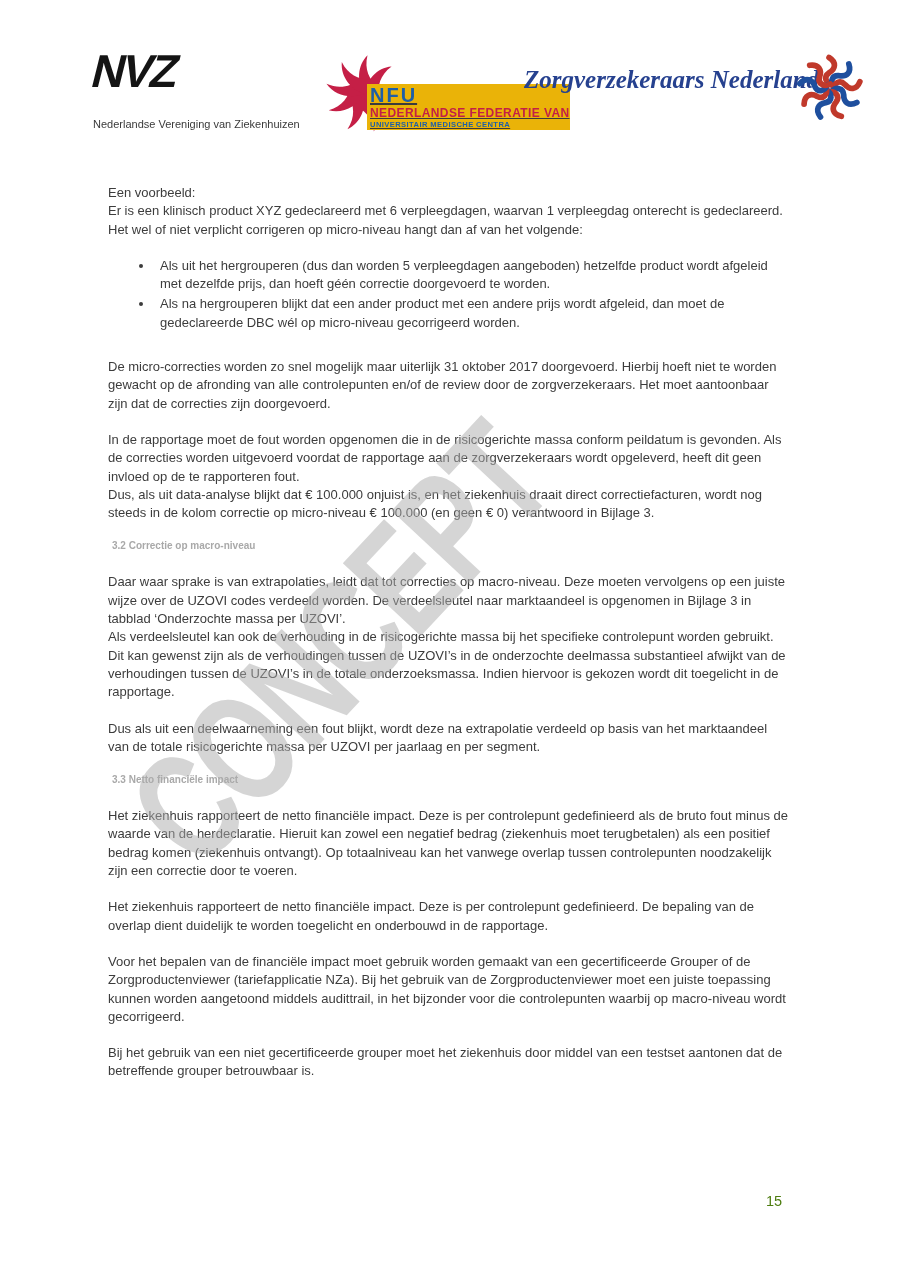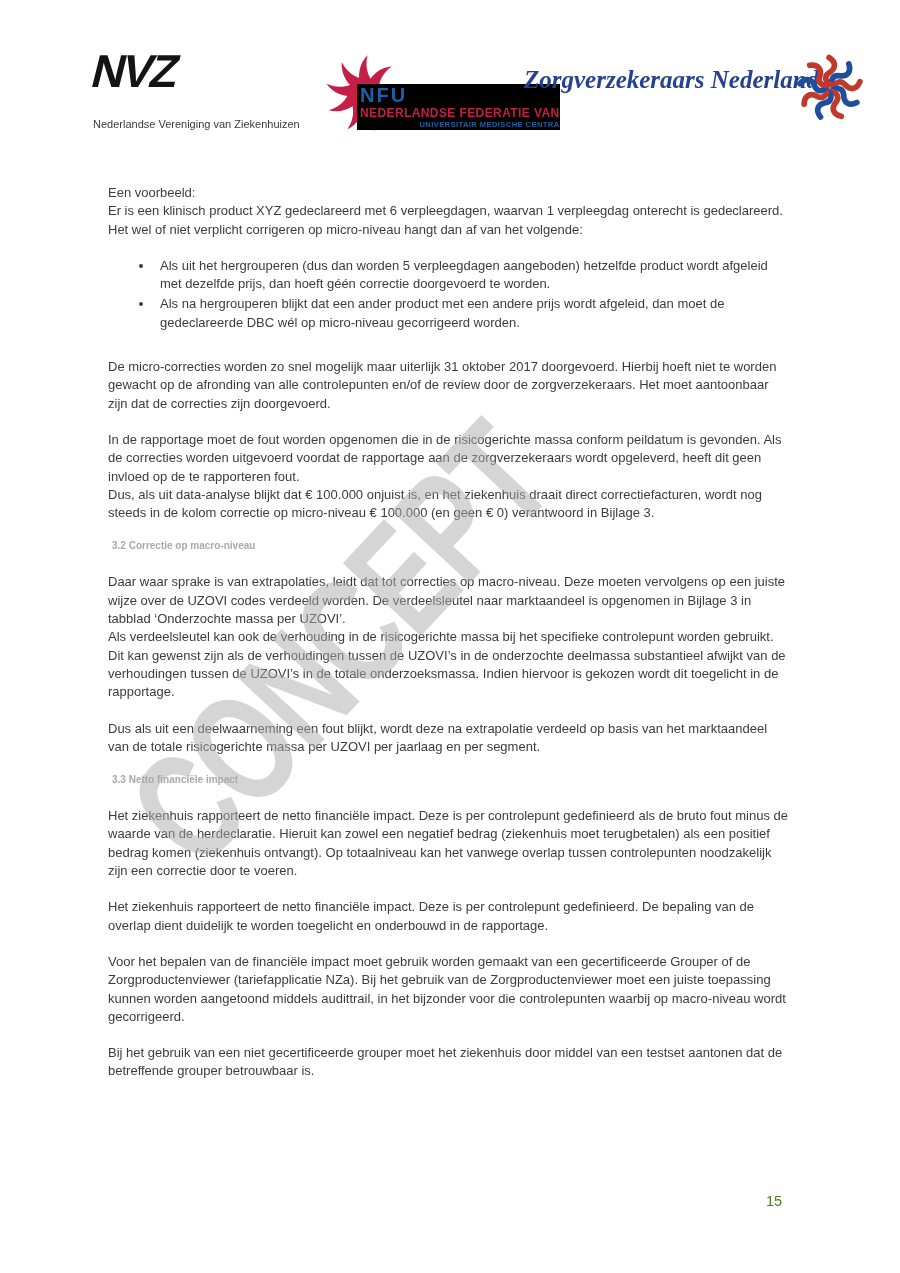--- a/index.html
+++ b/index.html
@@ -15,24 +15,24 @@
   
   .nvz{position:absolute;left:93px;top:48px;width:200px;}
   .nvz-mark{
     font-size:46px;font-weight:900;color:#141414;letter-spacing:-3px;
     transform:skewX(-14deg);display:inline-block;line-height:1;
     font-family:"Liberation Sans", sans-serif;
   }
   .nvz-sub{position:absolute;left:0;top:70px;font-size:11px;color:#3a3a3a;white-space:nowrap;}
   .nfu{position:absolute;left:320px;top:46px;width:210px;height:96px;}
   .nfu-swirl{position:absolute;left:0;top:4px;}
-  .nfu-textbox{position:absolute;left:37px;top:38px;background:#000000;padding:1px 0 1px 3px;}
+  .nfu-textbox{position:absolute;left:47px;top:38px;background:#eab308;padding:1px 0 1px 3px;text-decoration:underline;}
   .nfu-name{font-size:20px;font-weight:700;color:#1e5fa8;letter-spacing:2px;line-height:1.05;}
   .nfu-l1{font-size:12px;font-weight:700;color:#c22047;letter-spacing:0.4px;white-space:nowrap;}
-  .nfu-l2{font-size:7.6px;font-weight:700;color:#1e5fa8;letter-spacing:0.4px;white-space:nowrap;text-align:right;}
+  .nfu-l2{font-size:7.6px;font-weight:700;color:#1e5fa8;letter-spacing:0.4px;white-space:nowrap;}
   .zn-name{
     position:absolute;left:524px;top:66px;
     font-family:"Liberation Serif", serif;
     font-style:italic;font-weight:700;
     font-size:25px;color:#26418f;white-space:nowrap;
   }
   .zn-star{position:absolute;left:790px;top:46px;}
   
   .watermark{
     position:absolute;left:340px;top:645px;

